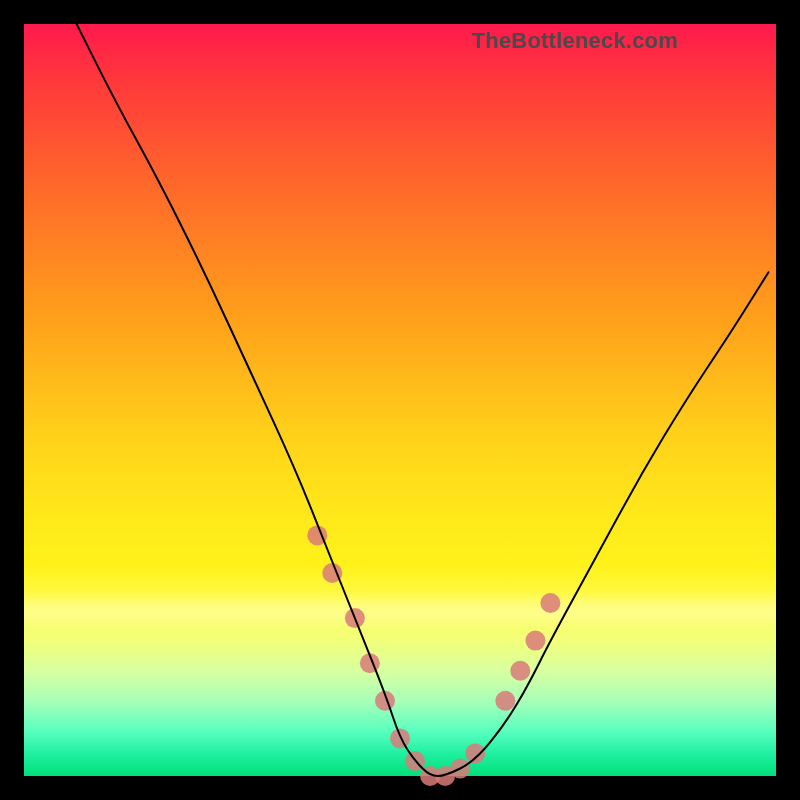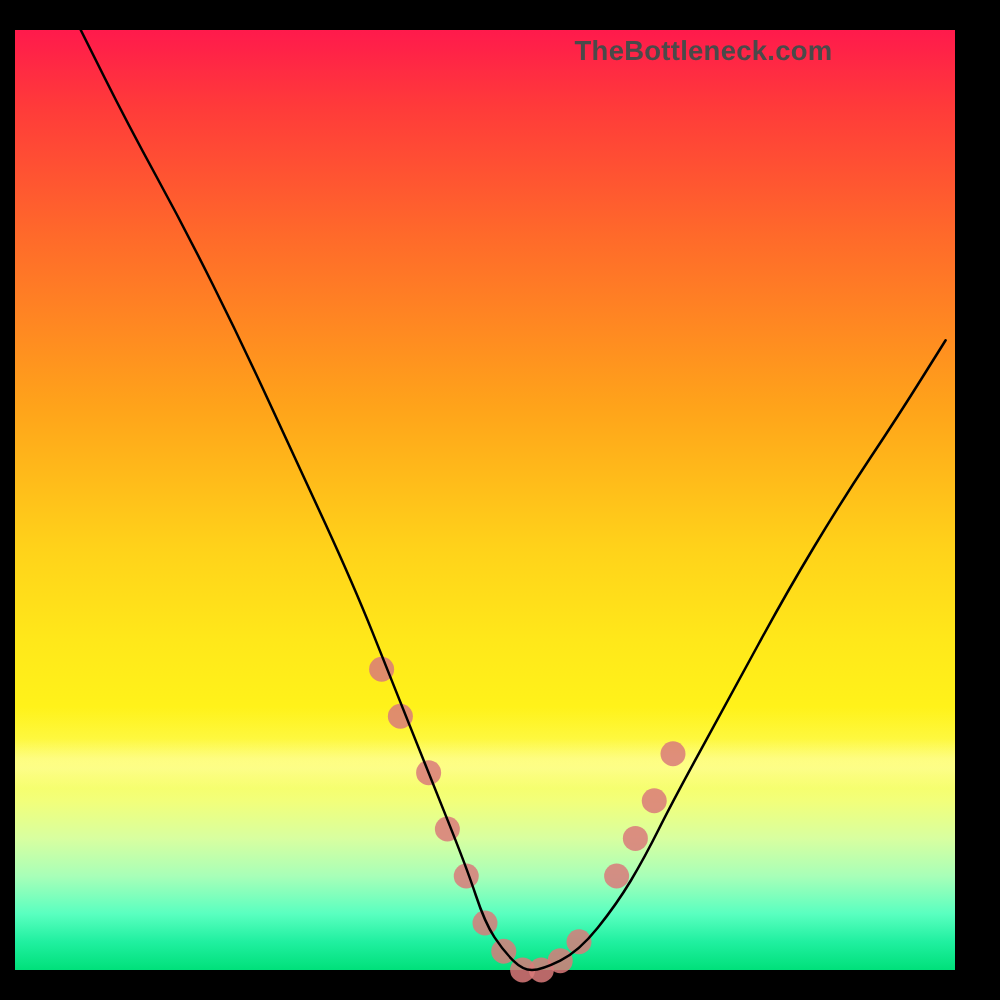--- a/index.html
+++ b/index.html
@@ -5,21 +5,21 @@
   html, body {
     margin: 0;
     padding: 0;
     width: 800px;
     height: 800px;
     background: #000;
     overflow: hidden;
   }
   .frame {
     position: absolute;
-    left: 12px;
+    left: 24px;
     top: 24px;
     width: 660px;
     height: 752px;
     background: #000;
   }
   .plot-area {
     position: absolute;
     left: 0;
     top: 0;
     width: 752px;

